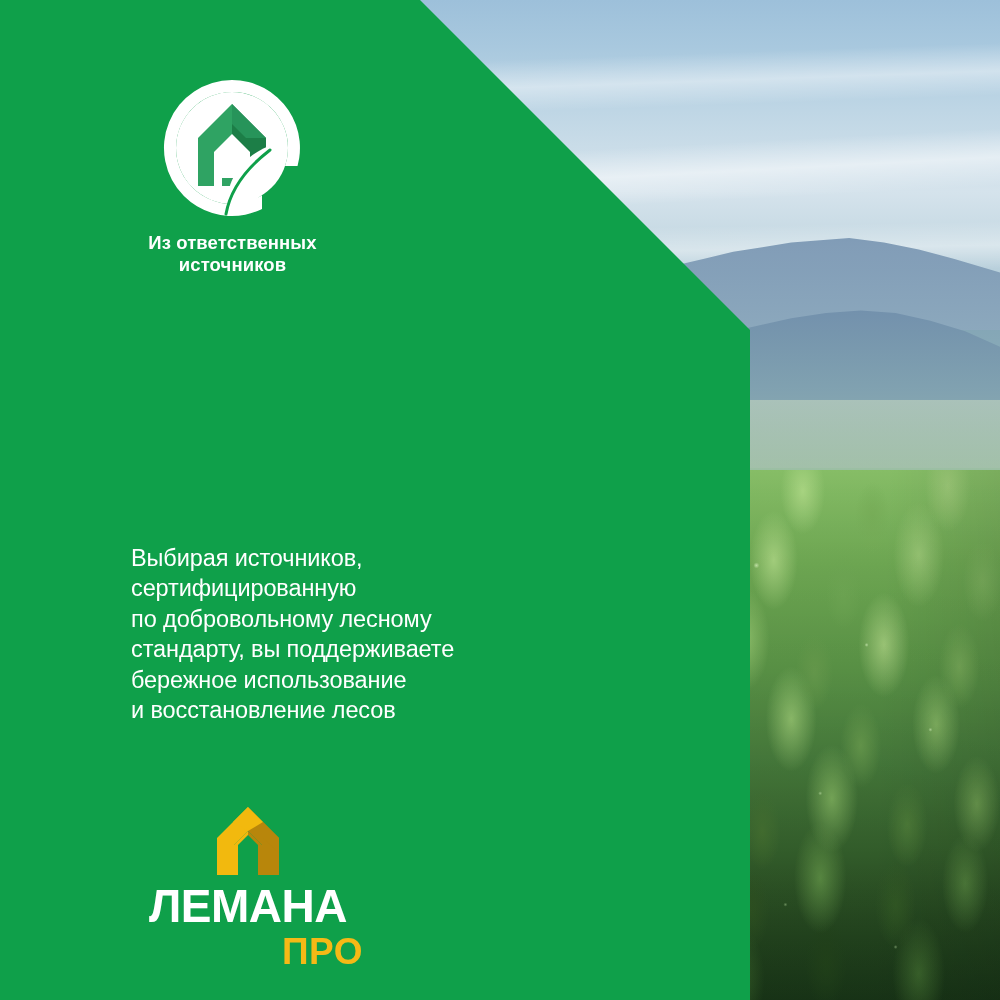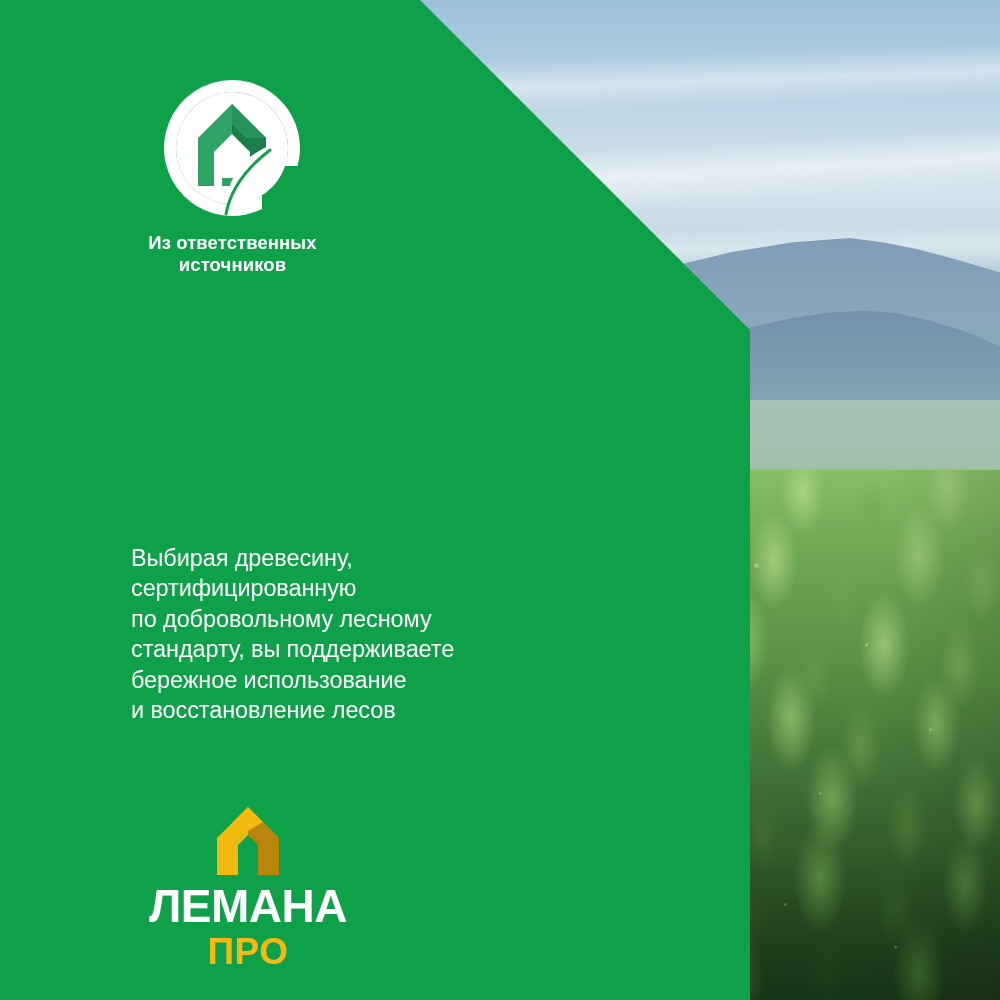--- a/index.html
+++ b/index.html
@@ -282,21 +282,21 @@
     text-align: center;
     color: #ffffff;
     font-size: 46px;
     font-weight: bold;
     letter-spacing: -0.5px;
     line-height: 1;
   }
   .brand-sub {
     display: block;
     margin: 4px 0 0 0;
-    text-align: center;
+    text-align: right;
     color: #F5B916;
     font-size: 37px;
     font-weight: bold;
     letter-spacing: 0.5px;
     line-height: 1;
   }
 </style>
 </head>
 <body>
 
@@ -347,21 +347,21 @@
                  C 124 96, 108 128, 76 138
                  Z" fill="#FFFFFF"></path>
 
         <path d="M68 140 C 72 118, 86 96, 112 76" stroke="#0FA04A" stroke-width="3" fill="none" stroke-linecap="round"></path>
       </svg>
       <p class="emblem-caption">Из ответственных
 источников</p>
     </div>
 
 
-    <p class="body-copy">Выбирая древесину,
+    <p class="body-copy">Выбирая источников,
 сертифицированную
 по добровольному лесному
 стандарту, вы поддерживаете
 бережное использование
 и восстановление лесов</p>
 
     <div class="brand-lockup">
       <svg class="brand-house" viewBox="0 0 74 72">
 
         <path d="M37 2 L6 33 L6 70 L23 70 L23 40 L37 26 Z" fill="#F2B90E"></path>

